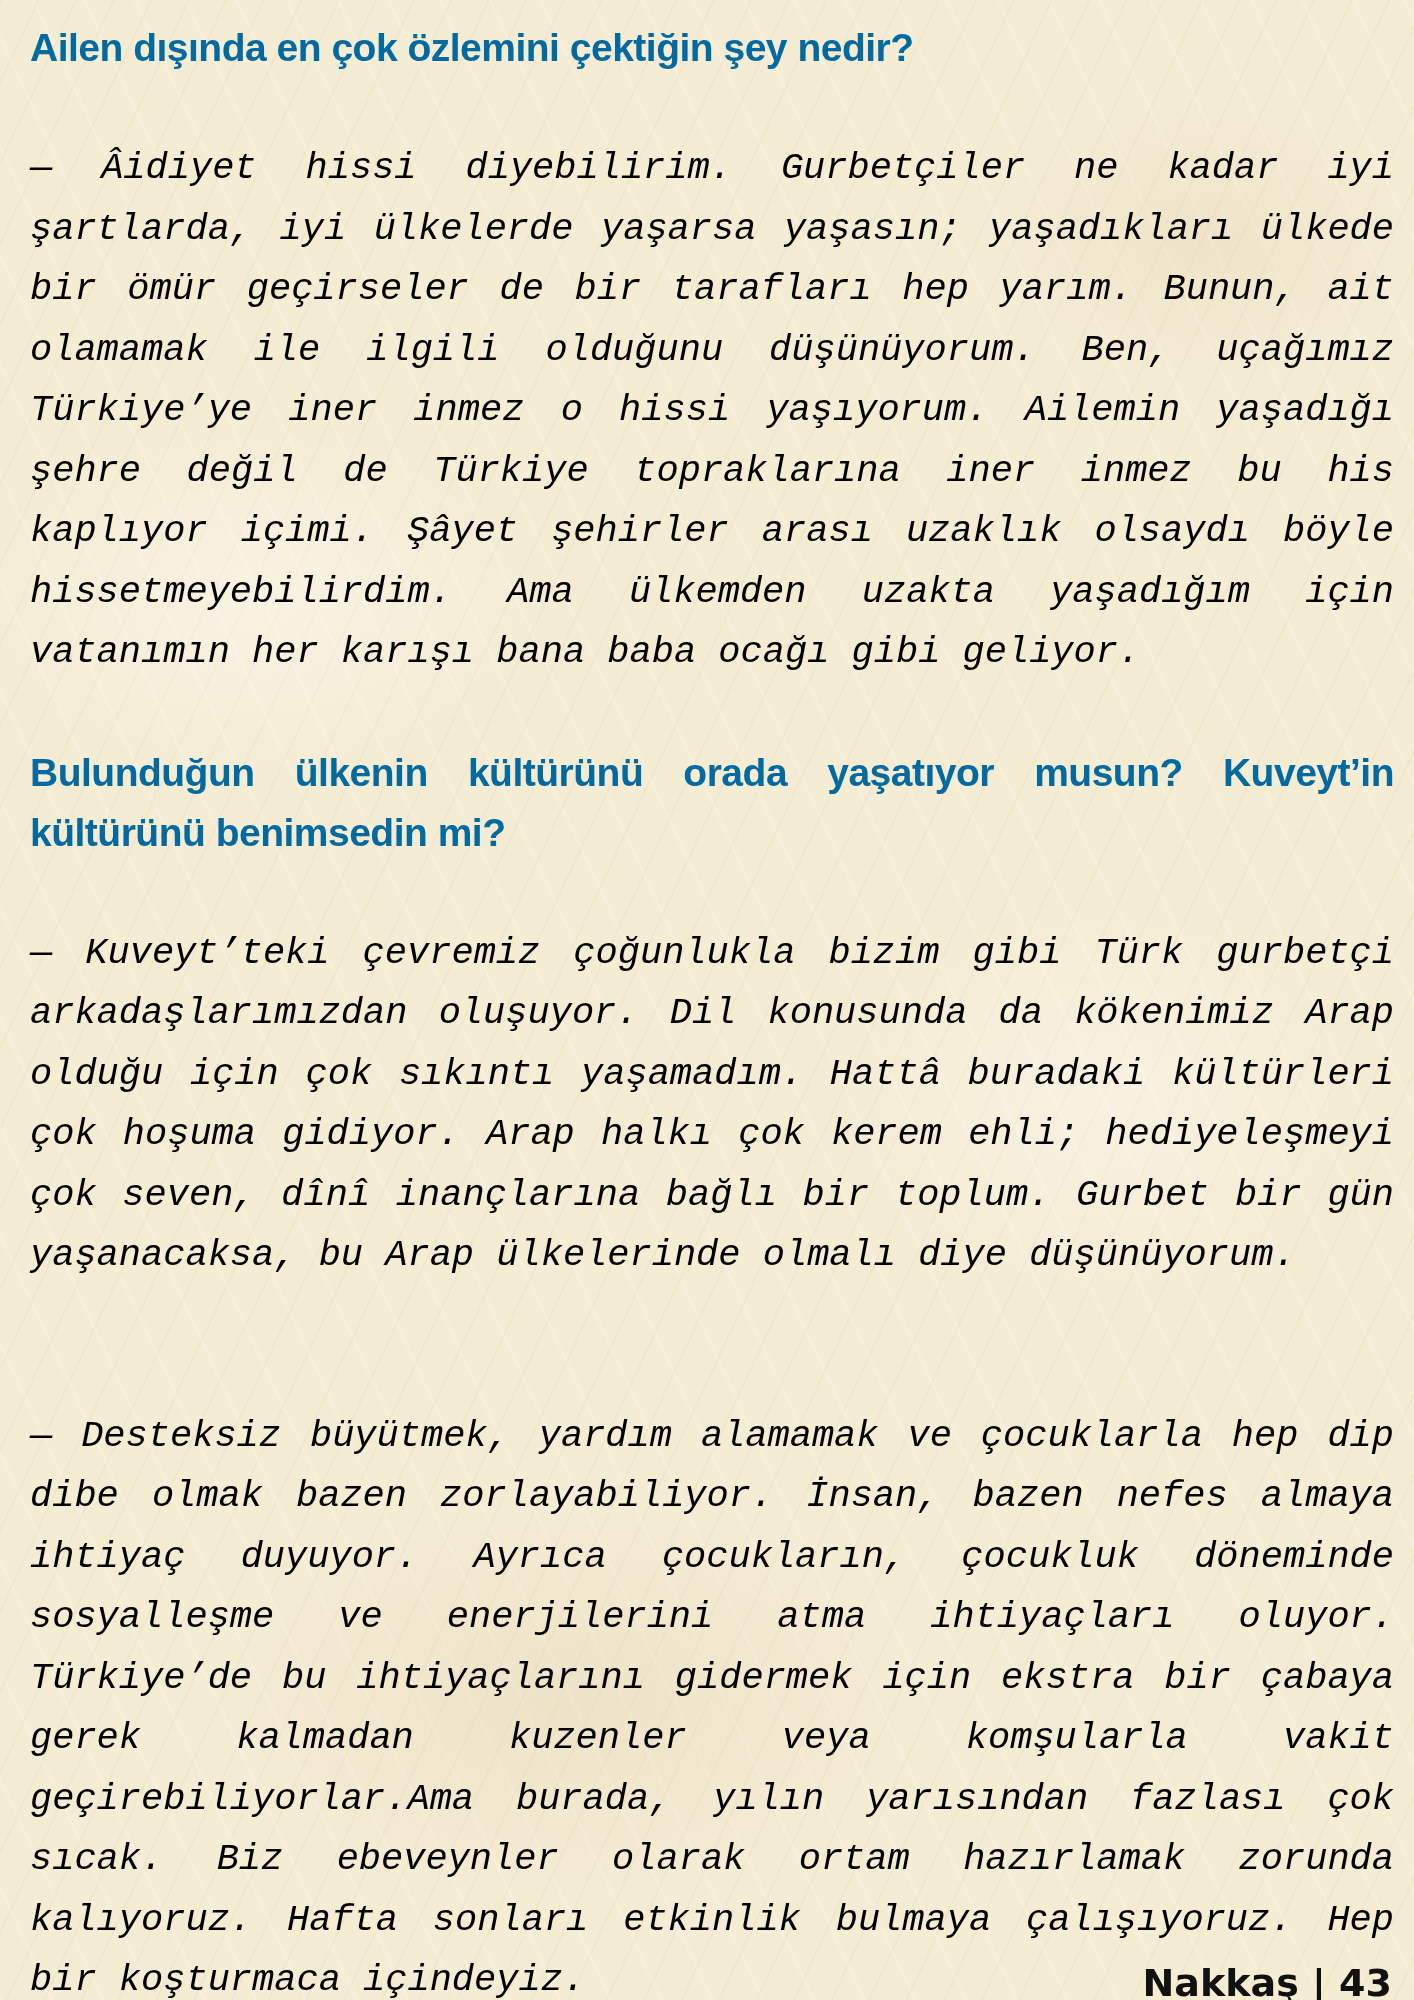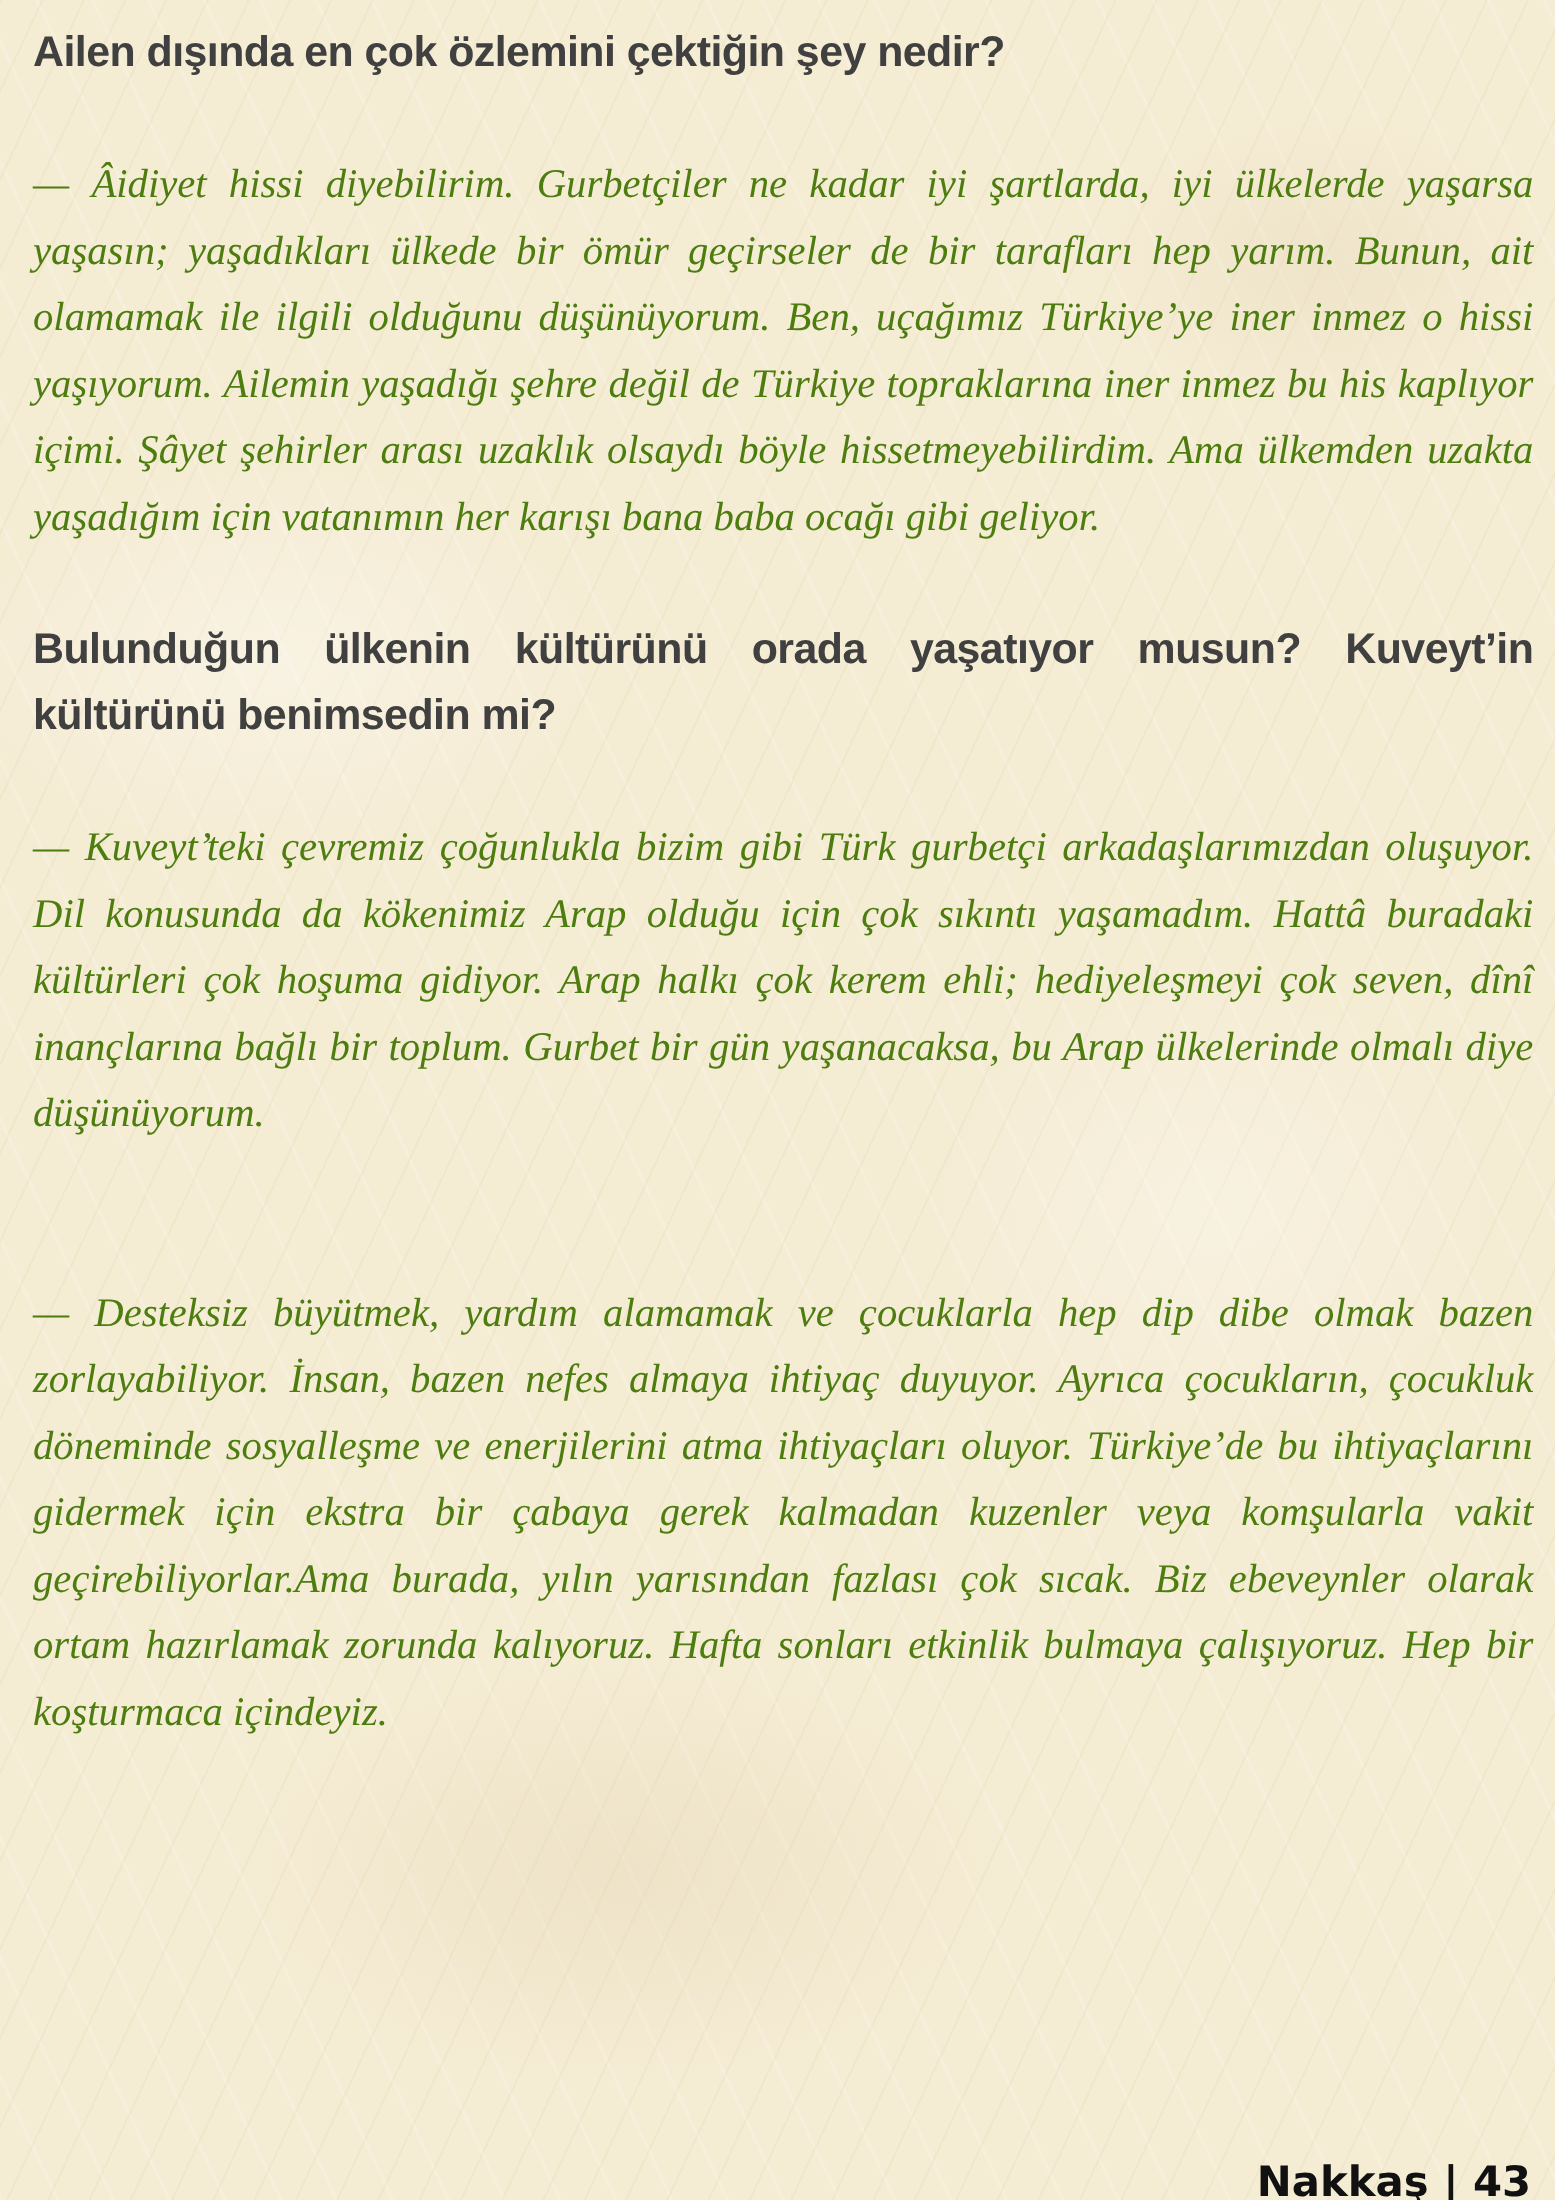--- a/index.html
+++ b/index.html
@@ -17,33 +17,33 @@
   }
   .page {
     position: absolute; left: 30px; top: 18px; width: 1364px;
     color: #111;
   }
   .question {
     font-family: "Liberation Sans", sans-serif;
     font-weight: bold;
     font-size: 39px;
     line-height: 60px;
-    color: #404040;
+    color: #0369a1;
     text-align: justify;
     letter-spacing: -0.5px;
     margin: 0;
   }
   .answer {
-    font-family: Liberation Serif, serif;
+    font-family: Liberation Mono, monospace;
     font-style: italic;
     font-size: 37px;
     line-height: 60.5px;
     text-align: justify;
     margin: 0;
-    color: #4d7c0f;
+    color: #000000;
   }
   .gap { height: 60px; }
   .footer {
     position: absolute; right: 22px; top: 1925px;
     font-family: "DejaVu Sans", sans-serif;
     font-weight: bold;
     font-size: 38px;
     color: #111;
     margin-top: 36px;
   }

